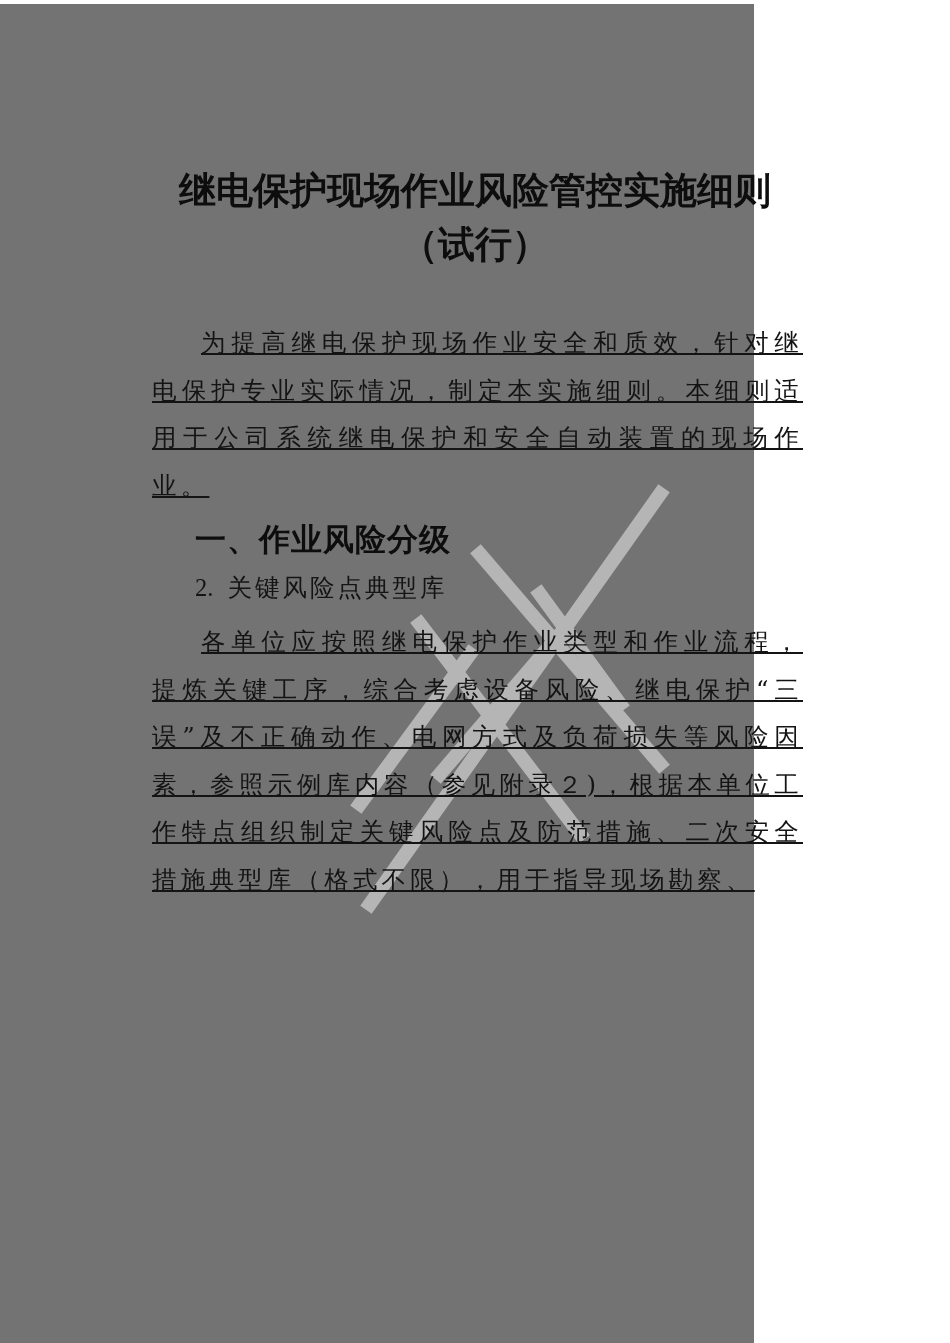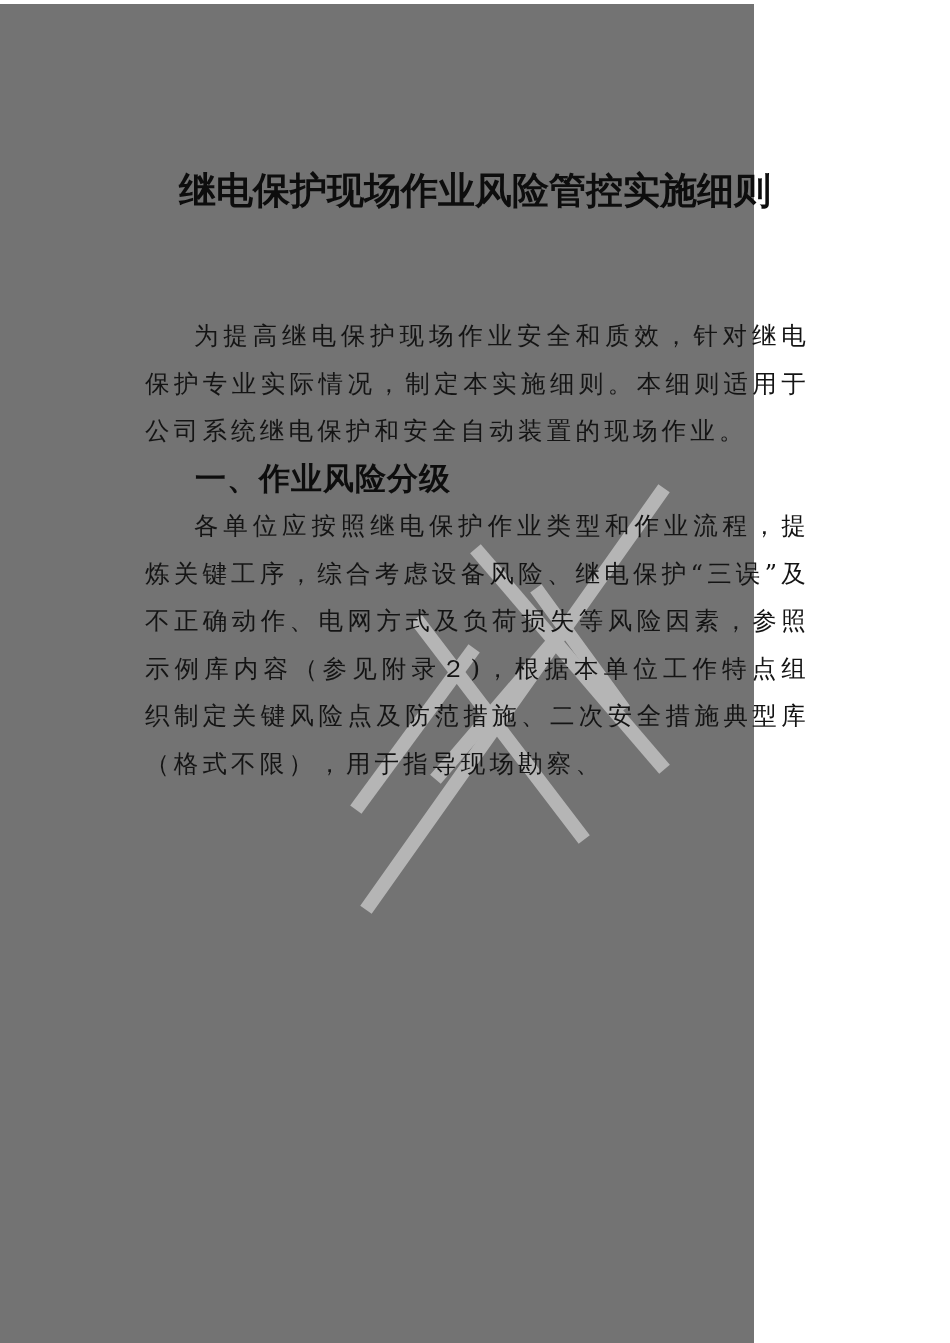--- a/index.html
+++ b/index.html
@@ -49,22 +49,23 @@
       left: 145px;
       top: 308px;
       width: 665px;
       font-size: 24.5px;
       line-height: 47.5px;
       letter-spacing: 4.2px;
       text-align: justify;
       color: #141414;
     }
     .para {
-      margin: 0;
+      margin: 7px;
       text-indent: 2em;
+      text-decoration: underline;
     }
     .h1 {
       margin: 0;
       padding-left: 50px;
       font-family: "DejaVu Sans", "Liberation Sans", sans-serif;
       font-weight: bold;
       font-size: 31px;
       letter-spacing: 1px;
       color: #0d0d0d;
     }
@@ -99,24 +100,28 @@
       <line x1="90" y1="150" x2="250" y2="360"></line>
       <line x1="150" y1="80" x2="330" y2="290"></line>
       <line x1="30" y1="330" x2="140" y2="180"></line>
       <line x1="210" y1="120" x2="290" y2="230"></line>
       <line x1="110" y1="300" x2="230" y2="160"></line>
     </g>
   </svg>
 
   <div class="title-block">
     <div class="title-main">继电保护现场作业风险管控实施细则</div>
+    <div class="title-sub">（试行）</div>
   </div>
 
   <div class="body-text">
     <p class="para">为提高继电保护现场作业安全和质效，针对继电保护专业实际情况，制定本实施细则。本细则适用于公司系统继电保护和安全自动装置的现场作业。</p>
 
     <p class="h1">一、作业风险分级</p>
 
 
+    <p class="h2">
+      <span class="num">2.</span><span>关键风险点典型库</span>
+    </p>
     <p class="para">各单位应按照继电保护作业类型和作业流程，提炼关键工序，综合考虑设备风险、继电保护“三误”及不正确动作、电网方式及负荷损失等风险因素，参照示例库内容（参见附录２)，根据本单位工作特点组织制定关键风险点及防范措施、二次安全措施典型库（格式不限），用于指导现场勘察、</p>
   </div>
 
 </div>
 
 </body></html>

